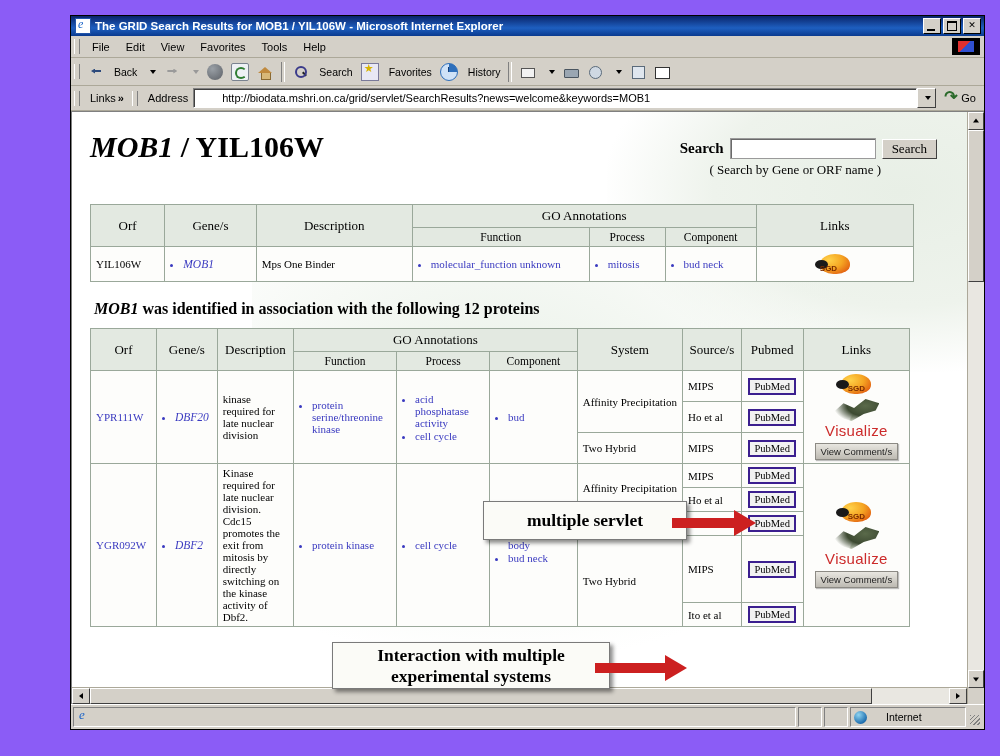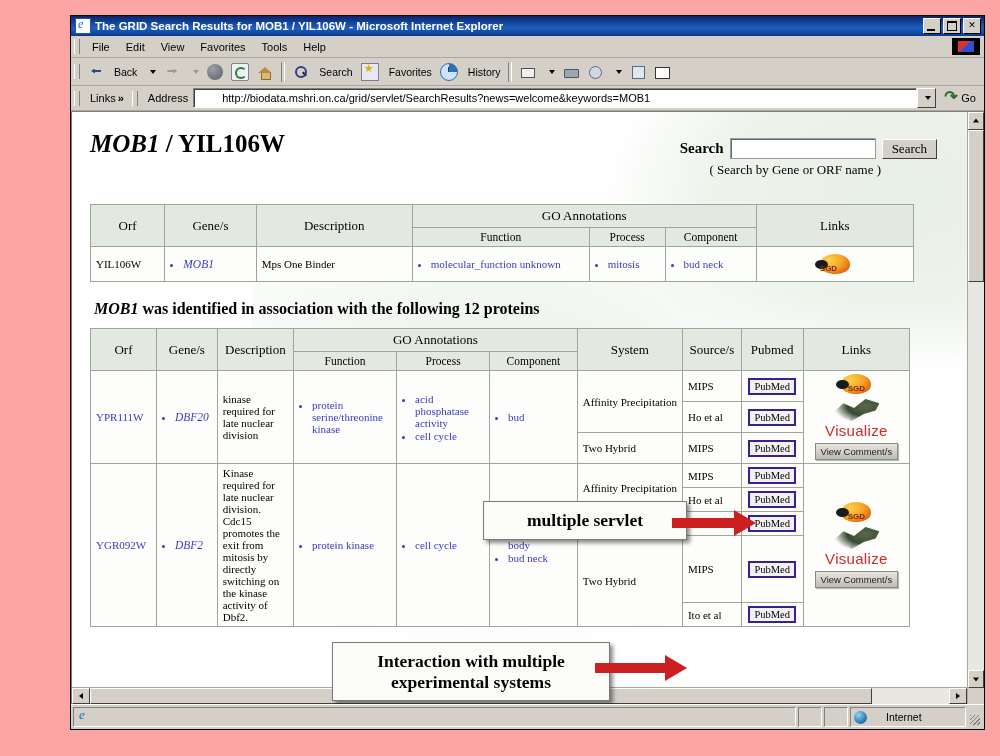--- a/index.html
+++ b/index.html
@@ -3,21 +3,21 @@
 <meta charset="utf-8">
 <style>
   html, body {
     margin: 0; padding: 0;
     background: #ffffff;
     font-family: "Liberation Sans", sans-serif;
   }
   #screen {
     position: relative;
     width: 1000px; height: 756px;
-    background: #fca5a5;
+    background: #8b5cf6;
     overflow: hidden;
   }
 
   
   .ie-window {
     position: absolute;
     left: 70px; top: 15px;
     width: 915px; height: 715px;
     background: #d4d0c8;
     border: 1px solid #000;
@@ -280,21 +280,21 @@
 
   
   .content {
     position: relative;
     padding: 14px 18px 0 18px;
     font-family: "Liberation Serif", serif;
     z-index: 2;
   }
   .hdr-row { display:flex; align-items:flex-start; justify-content:space-between; }
   .page-title {
-    font-size: 25px; font-weight: bold;
+    font-size: 30px; font-weight: bold;
     font-family: "Liberation Serif", serif;
     white-space: nowrap;
     margin-top: 4px;
   }
   .page-title .ital { font-style: italic; }
   .search-box { text-align:right; padding-top: 12px; padding-right: 12px;}
   .search-line { display:flex; align-items:center; justify-content:flex-end; gap:6px;}
   .search-lbl { font-size:15px; font-weight:bold; font-family:"Liberation Serif",serif;}
   .search-input {
     width: 140px; height: 17px;
@@ -391,21 +391,21 @@
     border: 1px solid #7a7a7a;
     box-shadow: 3px 3px 4px rgba(0,0,0,0.45);
     font-family: "Liberation Serif", serif;
     font-weight: bold;
     text-align: center;
     line-height: 1.18;
     z-index: 40;
     color: #000;
   }
   #callout1 { left: 411px; top: 389px; width: 190px; padding: 8px 6px; font-size: 17.5px; }
-  #callout2 { left: 260px; top: 530px; width: 264px; padding: 8px 6px; font-size: 17.5px; }
+  #callout2 { left: 260px; top: 530px; width: 264px; padding: 2px 6px; font-size: 17.5px; }
   .arrow { position: absolute; z-index: 41; }
   .arrow .shaft { position:absolute; left:0; top:50%; transform: translateY(-50%);
     height: 10px; background: #cc2020; }
   .arrow .head { position:absolute; top:50%; transform: translateY(-50%);
     width:0;height:0; border-top: 13px solid transparent; border-bottom: 13px solid transparent;
     border-left: 22px solid #cc2020; }
   #arrow1 { left: 600px; top: 398px; width: 90px; height: 26px; }
   #arrow1 .shaft { width: 70px; }
   #arrow1 .head { left: 62px; }
   #arrow2 { left: 523px; top: 543px; width: 100px; height: 26px; }

